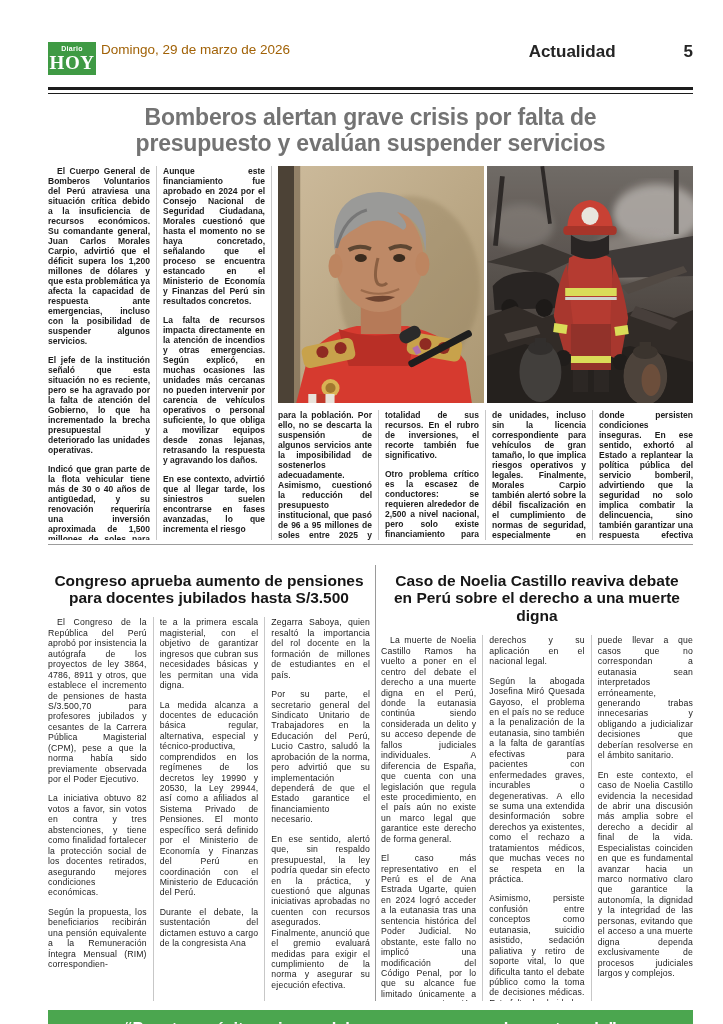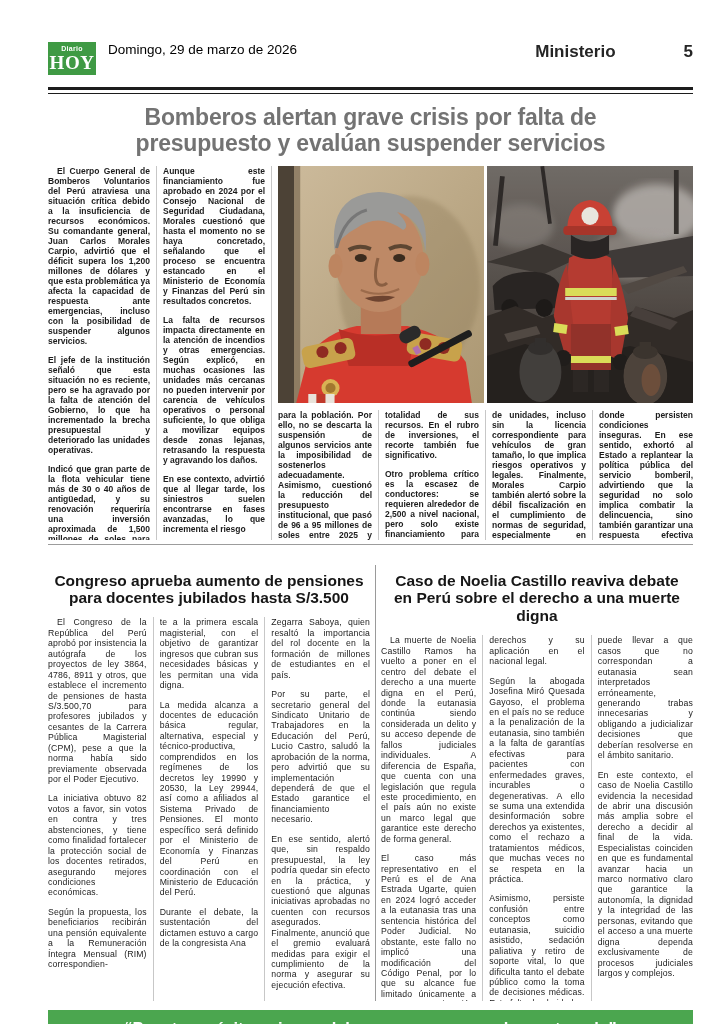--- a/index.html
+++ b/index.html
@@ -7,21 +7,21 @@
     position:relative;width:723px;height:1024px;box-sizing:border-box;
     padding:42px 30px 0 48px;background:#fff;overflow:hidden;
     font-family:"Liberation Sans",sans-serif;color:#1b1b1b;
   }
   
   .masthead{display:flex;align-items:flex-start;height:36px;}
   .logo{background:#3f9a44;color:#fff;width:48px;height:33px;display:flex;
     flex-direction:column;align-items:center;justify-content:center;line-height:1;}
   .logo .b-top{font-size:7px;font-weight:bold;letter-spacing:.3px;margin-bottom:1px;}
   .logo .b-main{font-family:"Liberation Serif",serif;font-weight:bold;font-size:19px;letter-spacing:.5px;}
-  .issue-date{font-size:13.5px;margin-left:12px;color:#000000;}
+  .issue-date{font-size:13.5px;margin-left:5px;color:#a16207;}
   .mast-right{margin-left:auto;display:flex;align-items:center;}
   .section-title{font-size:17px;font-weight:bold;color:#252525;}
   .page-no{font-size:17px;font-weight:bold;margin-left:68px;color:#252525;}
   .double-rule{margin-top:9px;height:3px;border-top:3px solid #1d1d1d;border-bottom:1px solid #1d1d1d;}
   
   h1.headline{font-size:23px;line-height:1.12;text-align:center;margin:11px auto 9px;
     max-width:470px;color:#737373;letter-spacing:-.2px;}
   
   .body{font-size:8.5px;line-height:1.18;text-align:justify;color:#1c1c1c;overflow:hidden;}
   .body p{margin:0 0 9px;}
@@ -56,21 +56,21 @@
 
 <div class="page">
 
   <div class="masthead">
     <div class="logo">
       <span class="b-top">Diario</span>
       <span class="b-main">HOY</span>
     </div>
     <span class="issue-date">Domingo, 29 de marzo de 2026</span>
     <div class="mast-right">
-      <span class="section-title">Ministerio</span>
+      <span class="section-title">Actualidad</span>
       <span class="page-no">5</span>
     </div>
   </div>
   <div class="double-rule"></div>
 
   <h1 class="headline">Bomberos alertan grave crisis por falta de presupuesto y evalúan suspender servicios</h1>
 
   <section class="main-article">
     <div class="mcol body lead">
         <p>El Cuerpo General de Bomberos Voluntarios del Perú atraviesa una situación crítica debido a la insuficiencia de recursos económicos. Su comandante general, Juan Carlos Morales Carpio, advirtió que el déficit supera los 1,200 millones de dólares y que esta problemática ya afecta la capacidad de respuesta ante emergencias, incluso con la posibilidad de suspender algunos servicios.</p>

